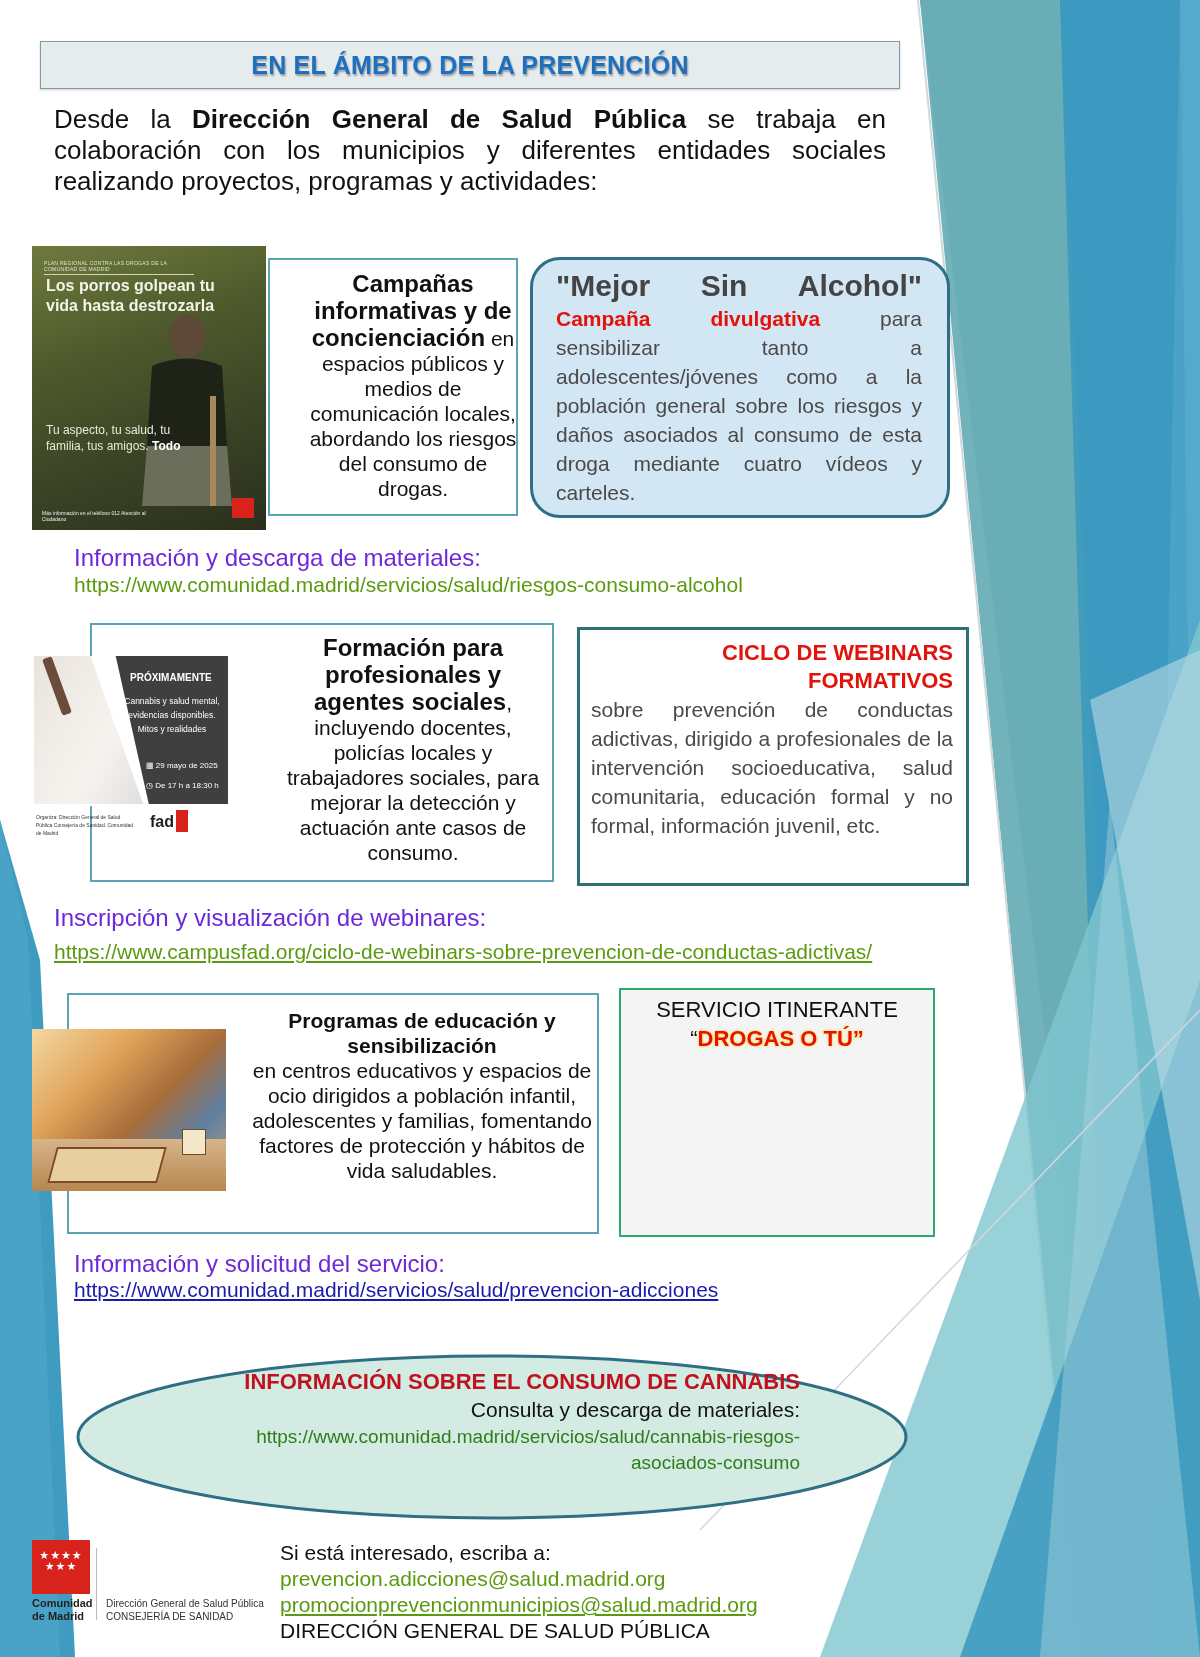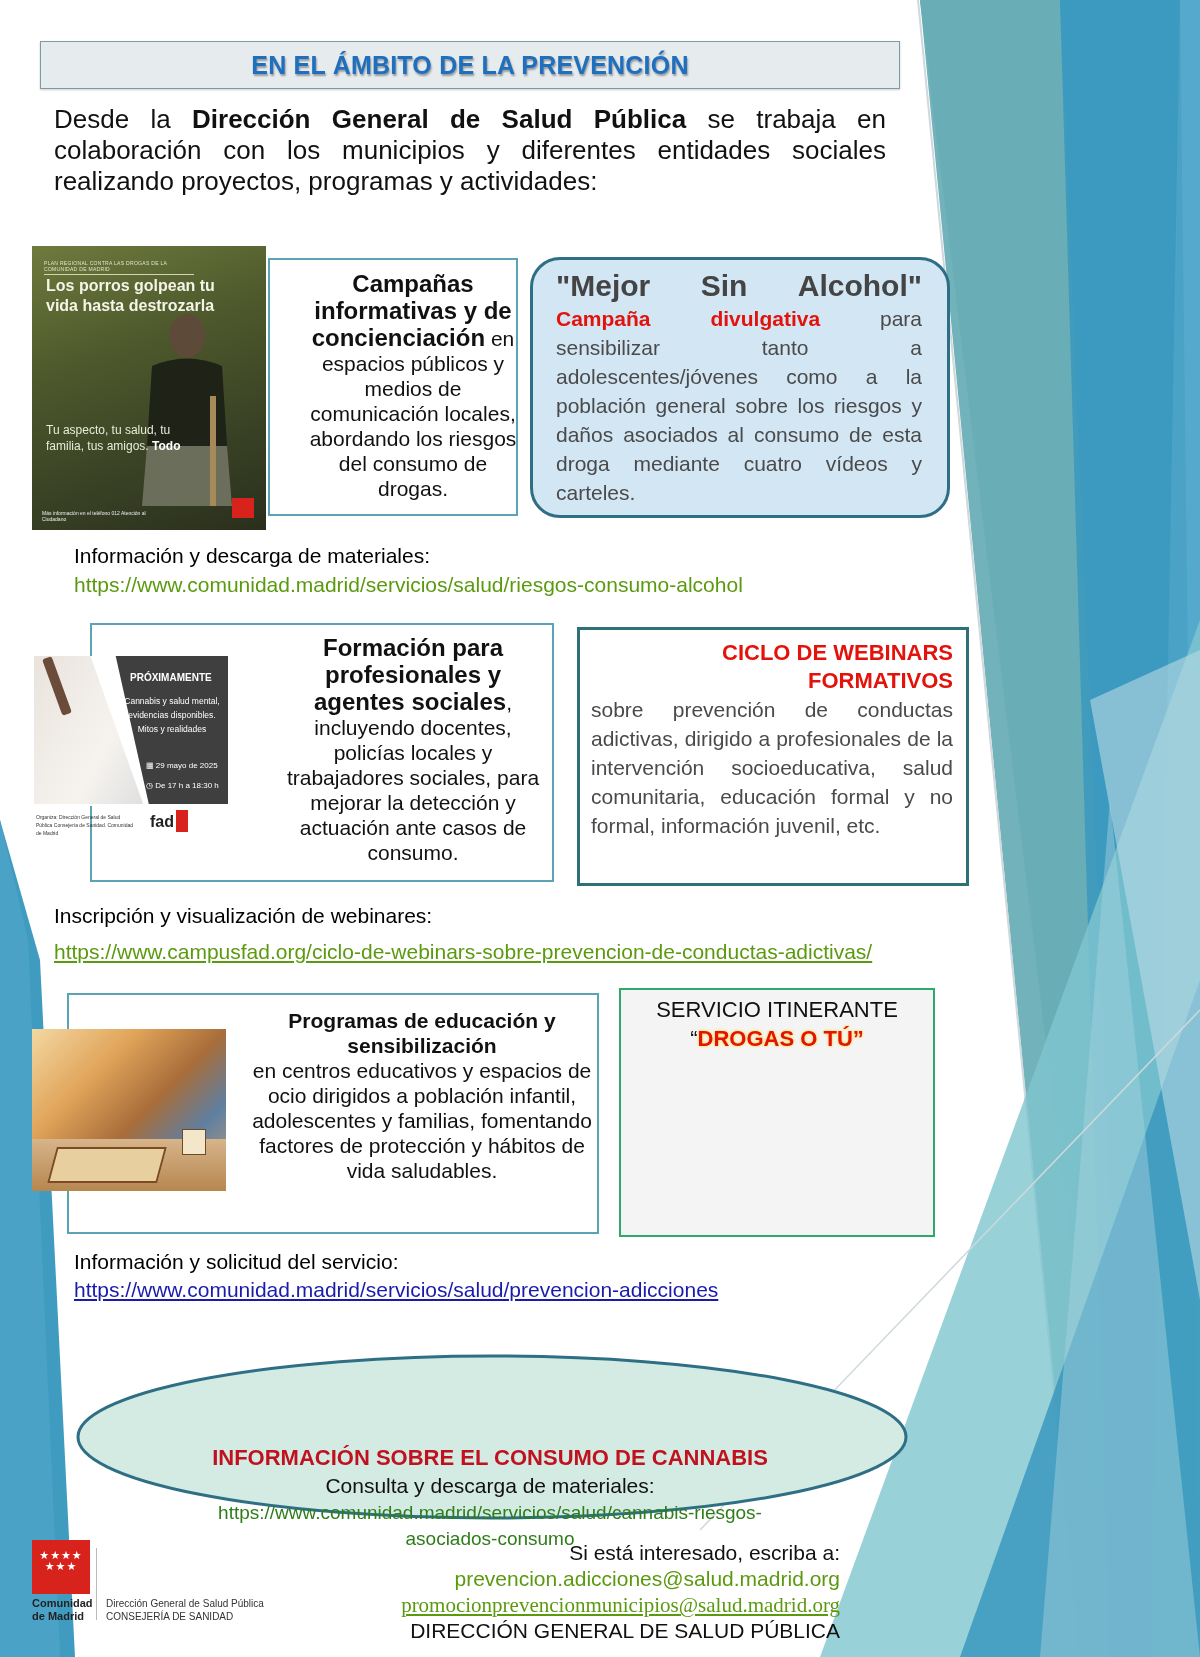--- a/index.html
+++ b/index.html
@@ -47,21 +47,21 @@
 
   .alcohol-box {
     left: 530px; top: 257px; width: 420px; height: 261px;
     background: #d3e6f4; border: 3px solid #2f6f86; border-radius: 30px;
   }
   .alcohol-text { left: 556px; top: 268px; width: 366px; }
   .alcohol-title { font-size: 30px; font-weight: bold; color: #444; display: flex; justify-content: space-between; line-height: 36px; }
   .alcohol-body { font-size: 21px; line-height: 29px; color: #4a4a4a; text-align: justify; text-align-last: left; }
   .alcohol-body .red { color: #e3120b; font-weight: bold; }
 
-  .info-label { font-size: 21px; color: #000000; }
+  .info-label { font-size: 24px; color: #6d28d9; }
   .link-green { font-size: 21px; color: #5b9a0f; }
   .link-green-u { font-size: 21px; color: #5b9a0f; text-decoration: underline; }
   .link-blue { font-size: 21px; color: #1a1aad; text-decoration: underline; }
 
   .box2 { left: 90px; top: 623px; width: 464px; height: 259px; border: 2px solid #5ba4b6; background: #fff; }
   .flyer { left: 34px; top: 656px; width: 194px; height: 150px; background: #fff; }
   .flyer .dark { position: absolute; left: 50px; top: 0; width: 144px; height: 148px; background: #3f3f3f; clip-path: polygon(22% 0, 100% 0, 100% 100%, 45% 100%); }
   .flyer .paper { position: absolute; left: 0; top: 0; width: 120px; height: 148px; background: linear-gradient(120deg,#e9e3dc 0%, #f6f3ef 60%, #ddd 100%); clip-path: polygon(0 0, 47% 0, 91% 100%, 0 100%); }
   .flyer .pen { position: absolute; left: 18px; top: 0; width: 10px; height: 60px; background: #6b4c3a; transform: rotate(-20deg); border-radius: 3px; }
   .flyer .f1 { position: absolute; left: 96px; top: 16px; font-size: 10px; font-weight: bold; color: #fff; }
@@ -89,33 +89,33 @@
   .box3-text { left: 250px; top: 1008px; width: 344px; text-align: center; font-size: 21px; line-height: 25px; color: #111; }
   .box3-text b { font-size: 21px; }
 
   .service-box { left: 619px; top: 988px; width: 316px; height: 249px; border: 2px solid #2fa86f; background: #f4f4f4; }
   .service-text { left: 621px; top: 995px; width: 312px; text-align: center; font-size: 22px; line-height: 29px; }
   .service-title { color: #111; }
   .service-sub { color: #111; }
   .service-sub .red { color: #e3120b; font-weight: bold; text-shadow: 0 0 3px #ffd500; }
   .service-body { color: #1a1aad; }
 
-  .cannabis-text { left: 180px; top: 1444px; width: 620px; text-align: center; }
+  .cannabis-text { left: 180px; top: 1368px; width: 620px; text-align: right; }
   .cannabis-title { font-size: 22px; line-height: 28px; font-weight: bold; color: #c0111f; }
   .cannabis-sub { font-size: 21px; line-height: 28px; color: #111; }
   .cannabis-link { font-size: 19px; line-height: 26px; color: #2e7d1a; }
 
   .logo-block { left: 32px; top: 1540px; width: 250px; height: 80px; }
   .logo-red { position: absolute; left: 0; top: 0; width: 58px; height: 54px; background: #d8231c; }
   .logo-stars { position: absolute; left: 0; top: 10px; width: 58px; text-align: center; color: #fff; font-size: 11px; line-height: 11px; letter-spacing: 1px; }
   .logo-name { position: absolute; left: 0; top: 57px; font-size: 11px; line-height: 13px; font-weight: bold; color: #222; width: 62px; }
   .logo-sep { position: absolute; left: 64px; top: 8px; width: 1px; height: 72px; background: #bbb; }
   .logo-dept { position: absolute; left: 74px; top: 57px; font-size: 10px; line-height: 13px; color: #333; width: 180px; }
 
-  .contact { left: 280px; top: 1540px; width: 560px; text-align: right; font-size: 21px; line-height: 26px; }
+  .contact { left: 280px; top: 1540px; width: 560px; text-align: left; font-size: 21px; line-height: 26px; }
   .contact .c1 { color: #111; }
   .contact .c2 { color: #5b9a0f; }
   .contact .c3 { color: #5b9a0f; text-decoration: underline; }
   .contact .c4 { color: #111; }
 </style>
 </head>
 <body>
 
 <svg class="bg-svg" viewBox="0 0 1200 1657" preserveAspectRatio="none">
 
@@ -244,15 +244,15 @@
   <div class="logo-sep"></div>
   <div class="logo-dept">
     <div>Dirección General de Salud Pública</div>
     <div>CONSEJERÍA DE SANIDAD</div>
   </div>
 </div>
 
 <div class="abs contact">
   <div class="c1">Si está interesado, escriba a:</div>
   <a class="c2" style="display:block;">prevencion.adicciones@salud.madrid.org</a>
-  <a class="c3" style="display:block;font-family:Liberation Serif, serif;">promocionprevencionmunicipios@salud.madrid.org</a>
+  <a class="c3" style="display:block;">promocionprevencionmunicipios@salud.madrid.org</a>
   <div class="c4">DIRECCIÓN GENERAL DE SALUD PÚBLICA</div>
 </div>
 
 </body></html>

